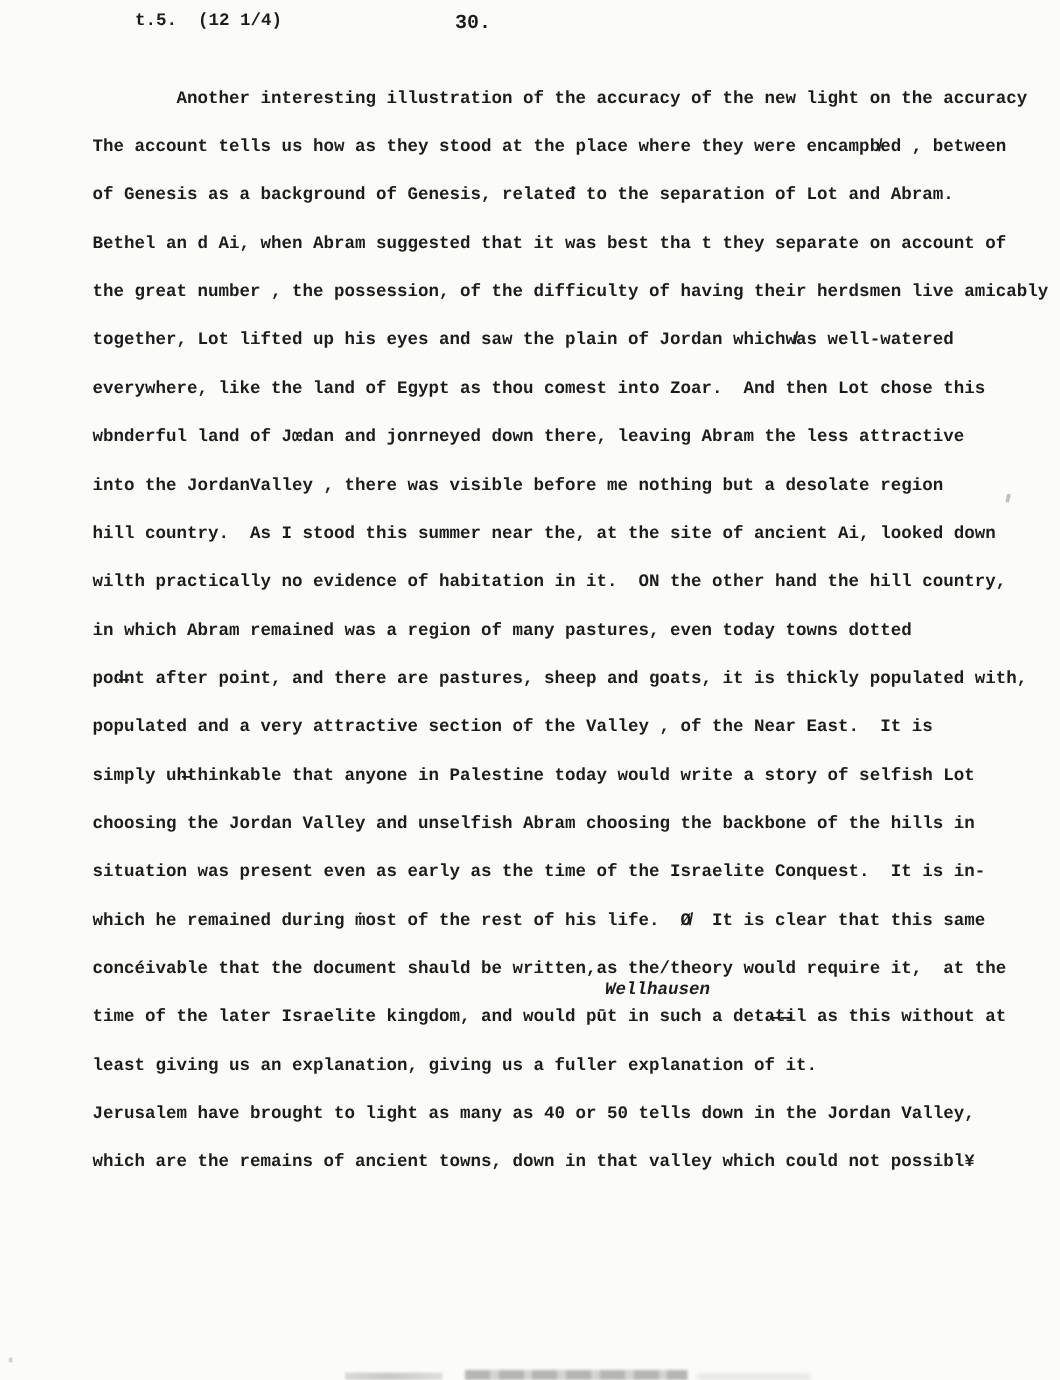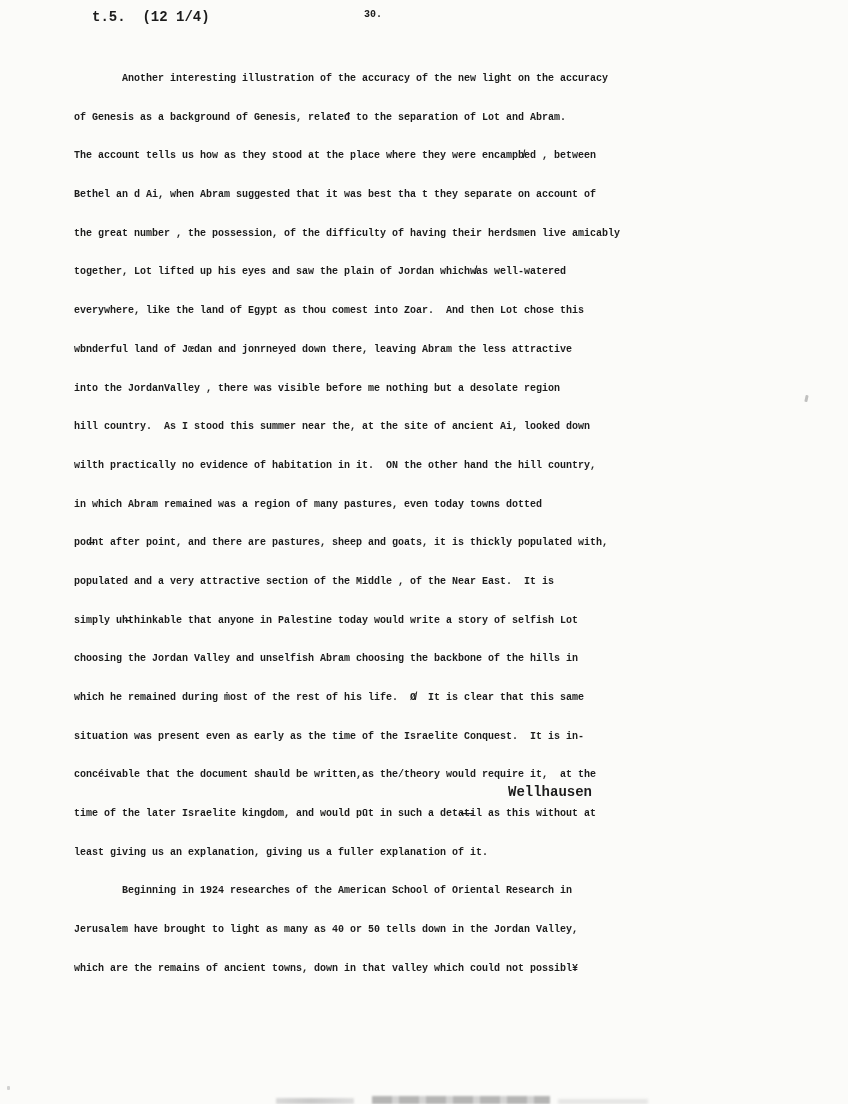--- a/index.html
+++ b/index.html
@@ -7,55 +7,56 @@
     width: 848px;
     height: 1104px;
     position: relative;
     background: #fbfbf9;
     overflow: hidden;
     font-family: "Liberation Mono", "DejaVu Sans Mono", monospace;
     color: #1c1c1c;
   }
   .header-left {
     position: absolute;
-    left: 92px;
+    left: 108px;
     top: 9px;
     font-size: 14px;
     font-weight: 700;
     white-space: pre;
   }
   .page-number {
     position: absolute;
     left: 364px;
     top: 9px;
-    font-size: 10px;
+    font-size: 16px;
     font-weight: 700;
     white-space: pre;
   }
   .typed-body {
     position: absolute;
     left: 74px;
     top: 60px;
     width: 774px;
-    font-size: 10px;
+    font-size: 14px;
     font-weight: 700;
   }
   .typed-line {
     height: 38.7px;
     line-height: 38.7px;
     white-space: pre;
   }
   .interline-insert {
     position: absolute;
-    left: 508px;
+    left: 484px;
     top: 785px;
     font-size: 14px;
     font-weight: 700;
     line-height: 15px;
     white-space: pre;
+    font-style: italic;
   }
   .margin-speck {
     position: absolute;
     left: 805px;
     top: 395px;
     width: 3px;
     height: 7px;
     background: #8f8f8f;
     opacity: 0.55;
     border-radius: 1px;
@@ -105,41 +106,40 @@
 </head>
 <body>
 
 <div class="header-left">t.5.  (12 1/4)</div>
 
 <div class="page-number">30.</div>
 
 <div class="typed-body">
 
 <div class="typed-line">        Another interesting illustration of the accuracy of the new light on the accuracy</div>
+    <div class="typed-line">The account tells us how as they stood at the place where they were encampb̸ed , between</div>
     <div class="typed-line">of Genesis as a background of Genesis, relateđ to the separation of Lot and Abram.</div>
-    <div class="typed-line">The account tells us how as they stood at the place where they were encampb̸ed , between</div>
     <div class="typed-line">Bethel an d Ai, when Abram suggested that it was best tha t they separate on account of</div>
     <div class="typed-line">the great number , the possession, of the difficulty of having their herdsmen live amicably</div>
     <div class="typed-line">together, Lot lifted up his eyes and saw the plain of Jordan whichw̸as well-watered</div>
     <div class="typed-line">everywhere, like the land of Egypt as thou comest into Zoar.  And then Lot chose this</div>
     <div class="typed-line">wbnderful land of Jœdan and jonrneyed down there, leaving Abram the less attractive</div>
     <div class="typed-line">into the JordanValley , there was visible before me nothing but a desolate region</div>
     <div class="typed-line">hill country.  As I stood this summer near the, at the site of ancient Ai, looked down</div>
     <div class="typed-line">wilth practically no evidence of habitation in it.  ON the other hand the hill country,</div>
     <div class="typed-line">in which Abram remained was a region of many pastures, even today towns dotted</div>
     <div class="typed-line">pod̶nt after point, and there are pastures, sheep and goats, it is thickly populated with,</div>
-    <div class="typed-line">populated and a very attractive section of the Middle , of the Near East.  It is</div>
+    <div class="typed-line">populated and a very attractive section of the Valley , of the Near East.  It is</div>
     <div class="typed-line">simply uh̶thinkable that anyone in Palestine today would write a story of selfish Lot</div>
     <div class="typed-line">choosing the Jordan Valley and unselfish Abram choosing the backbone of the hills in</div>
+    <div class="typed-line">situation was present even as early as the time of the Israelite Conquest.  It is in-</div>
     <div class="typed-line">which he remained during ṁost of the rest of his life.  Ø̸  It is clear that this same</div>
-    <div class="typed-line">situation was present even as early as the time of the Israelite Conquest.  It is in-</div>
     <div class="typed-line">concéivable that the document shauld be written,as the/theory would require it,  at the</div>
     <div class="typed-line">time of the later Israelite kingdom, and would pūt in such a deta̶t̶il as this without at</div>
     <div class="typed-line">least giving us an explanation, giving us a fuller explanation of it.</div>
-    <div class="typed-line">        Beginning in 1924 researches of the American School of Oriental Research in</div>
     <div class="typed-line">Jerusalem have brought to light as many as 40 or 50 tells down in the Jordan Valley,</div>
     <div class="typed-line">which are the remains of ancient towns, down in that valley which could not possibl¥</div>
   </div>
 
 <div class="interline-insert">Wellhausen</div>
 
 <div class="margin-speck"></div>
 <div class="edge-speck"></div>
 
 <div class="cutoff-smudge-a"></div>

